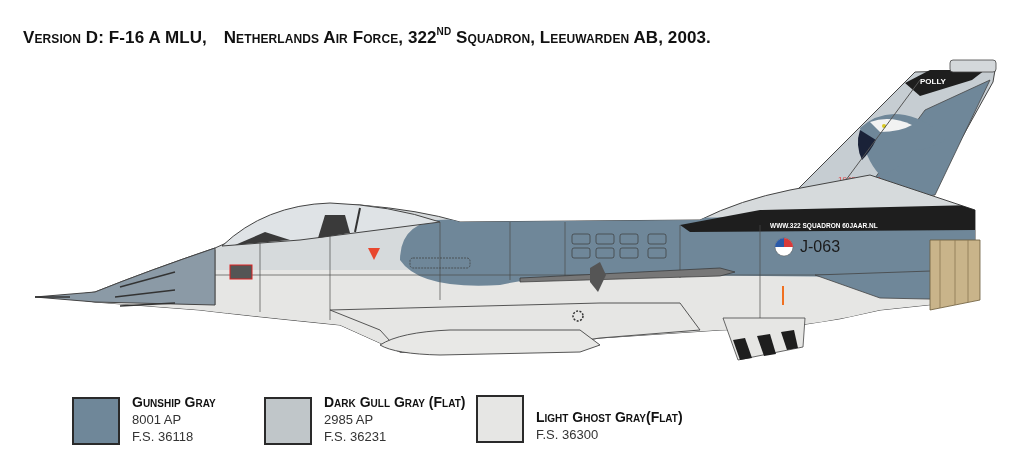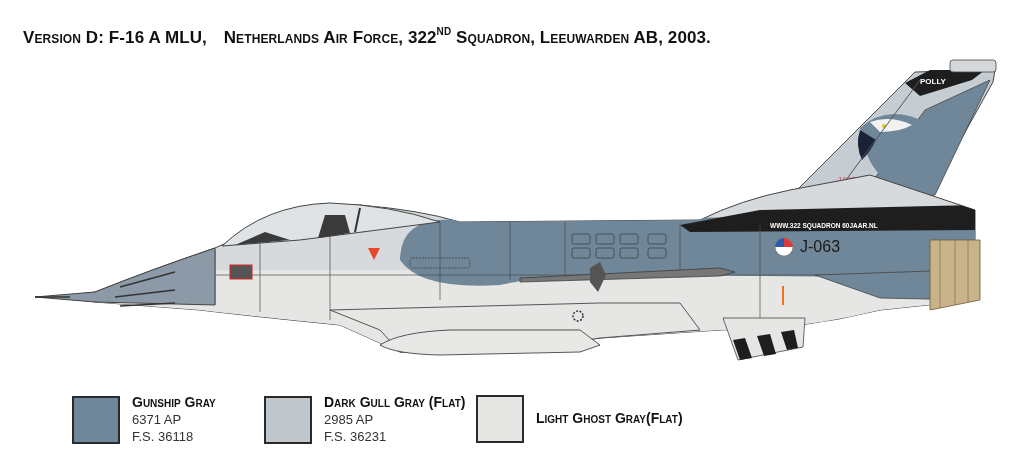--- a/index.html
+++ b/index.html
@@ -5,21 +5,21 @@
   html, body { margin: 0; padding: 0; background: #ffffff; }
   body { width: 1024px; height: 471px; position: relative; overflow: hidden; font-family: "Liberation Sans", sans-serif; }
   .title {
     position: absolute; left: 23px; top: 22px;
     font-family: "Liberation Sans", sans-serif; font-weight: bold; font-size: 17px;
     color: #111; letter-spacing: 0.1px; white-space: nowrap; font-variant: small-caps;
   }
   .title sup { font-size: 14px; vertical-align: 8px; }
   .title .gap { display: inline-block; width: 12px; }
   .aircraft { position: absolute; left: 0; top: 50px; width: 1024px; height: 330px; }
-  .swatch-block { position: absolute; top: 395px; display: flex; align-items: center; padding-left: 36px; }
+  .swatch-block { position: absolute; top: 395px; display: flex; align-items: flex-end; padding-left: 36px; }
   .swatch { width: 48px; height: 48px; border: 2px solid #2a2a2a; box-sizing: border-box; }
   .swatch-text { margin-left: 12px; line-height: 17px; margin-top: -1px; }
   .swatch-name { font-weight: bold; font-size: 14px; color: #111; font-variant: small-caps; white-space: nowrap; }
   .swatch-code { font-size: 13px; color: #333; white-space: nowrap; }
 </style>
 </head>
 <body>
 
 <div class="title">
   <span>Version D:</span>
@@ -133,32 +133,33 @@
       <path d="M733,340 L745,338 L752,358 L740,360 Z"></path>
       <path d="M757,336 L770,334 L776,354 L764,356 Z"></path>
       <path d="M781,332 L794,330 L798,348 L787,350 Z"></path>
     </g>
 </svg>
 
 <div class="swatch-block" style="left:36px;">
   <div class="swatch" style="background:#6f8799;"></div>
   <div class="swatch-text">
     <div class="swatch-name">Gunship Gray</div>
-    <div class="swatch-code">6371 AP</div>
+    <div class="swatch-code">8001 AP</div>
     <div class="swatch-code">F.S. 36118</div>
   </div>
 </div>
 
 <div class="swatch-block" style="left:222px;margin-left:6px;">
   <div class="swatch" style="background:#c0c6c9;"></div>
   <div class="swatch-text">
     <div class="swatch-name">Dark Gull Gray (Flat)</div>
     <div class="swatch-code">2985 AP</div>
     <div class="swatch-code">F.S. 36231</div>
   </div>
 </div>
 
 <div class="swatch-block" style="left:440px;">
   <div class="swatch" style="background:#e6e6e4;"></div>
   <div class="swatch-text">
     <div class="swatch-name">Light Ghost Gray(Flat)</div>
+    <div class="swatch-code">F.S. 36300</div>
   </div>
 </div>
 
 </body></html>

